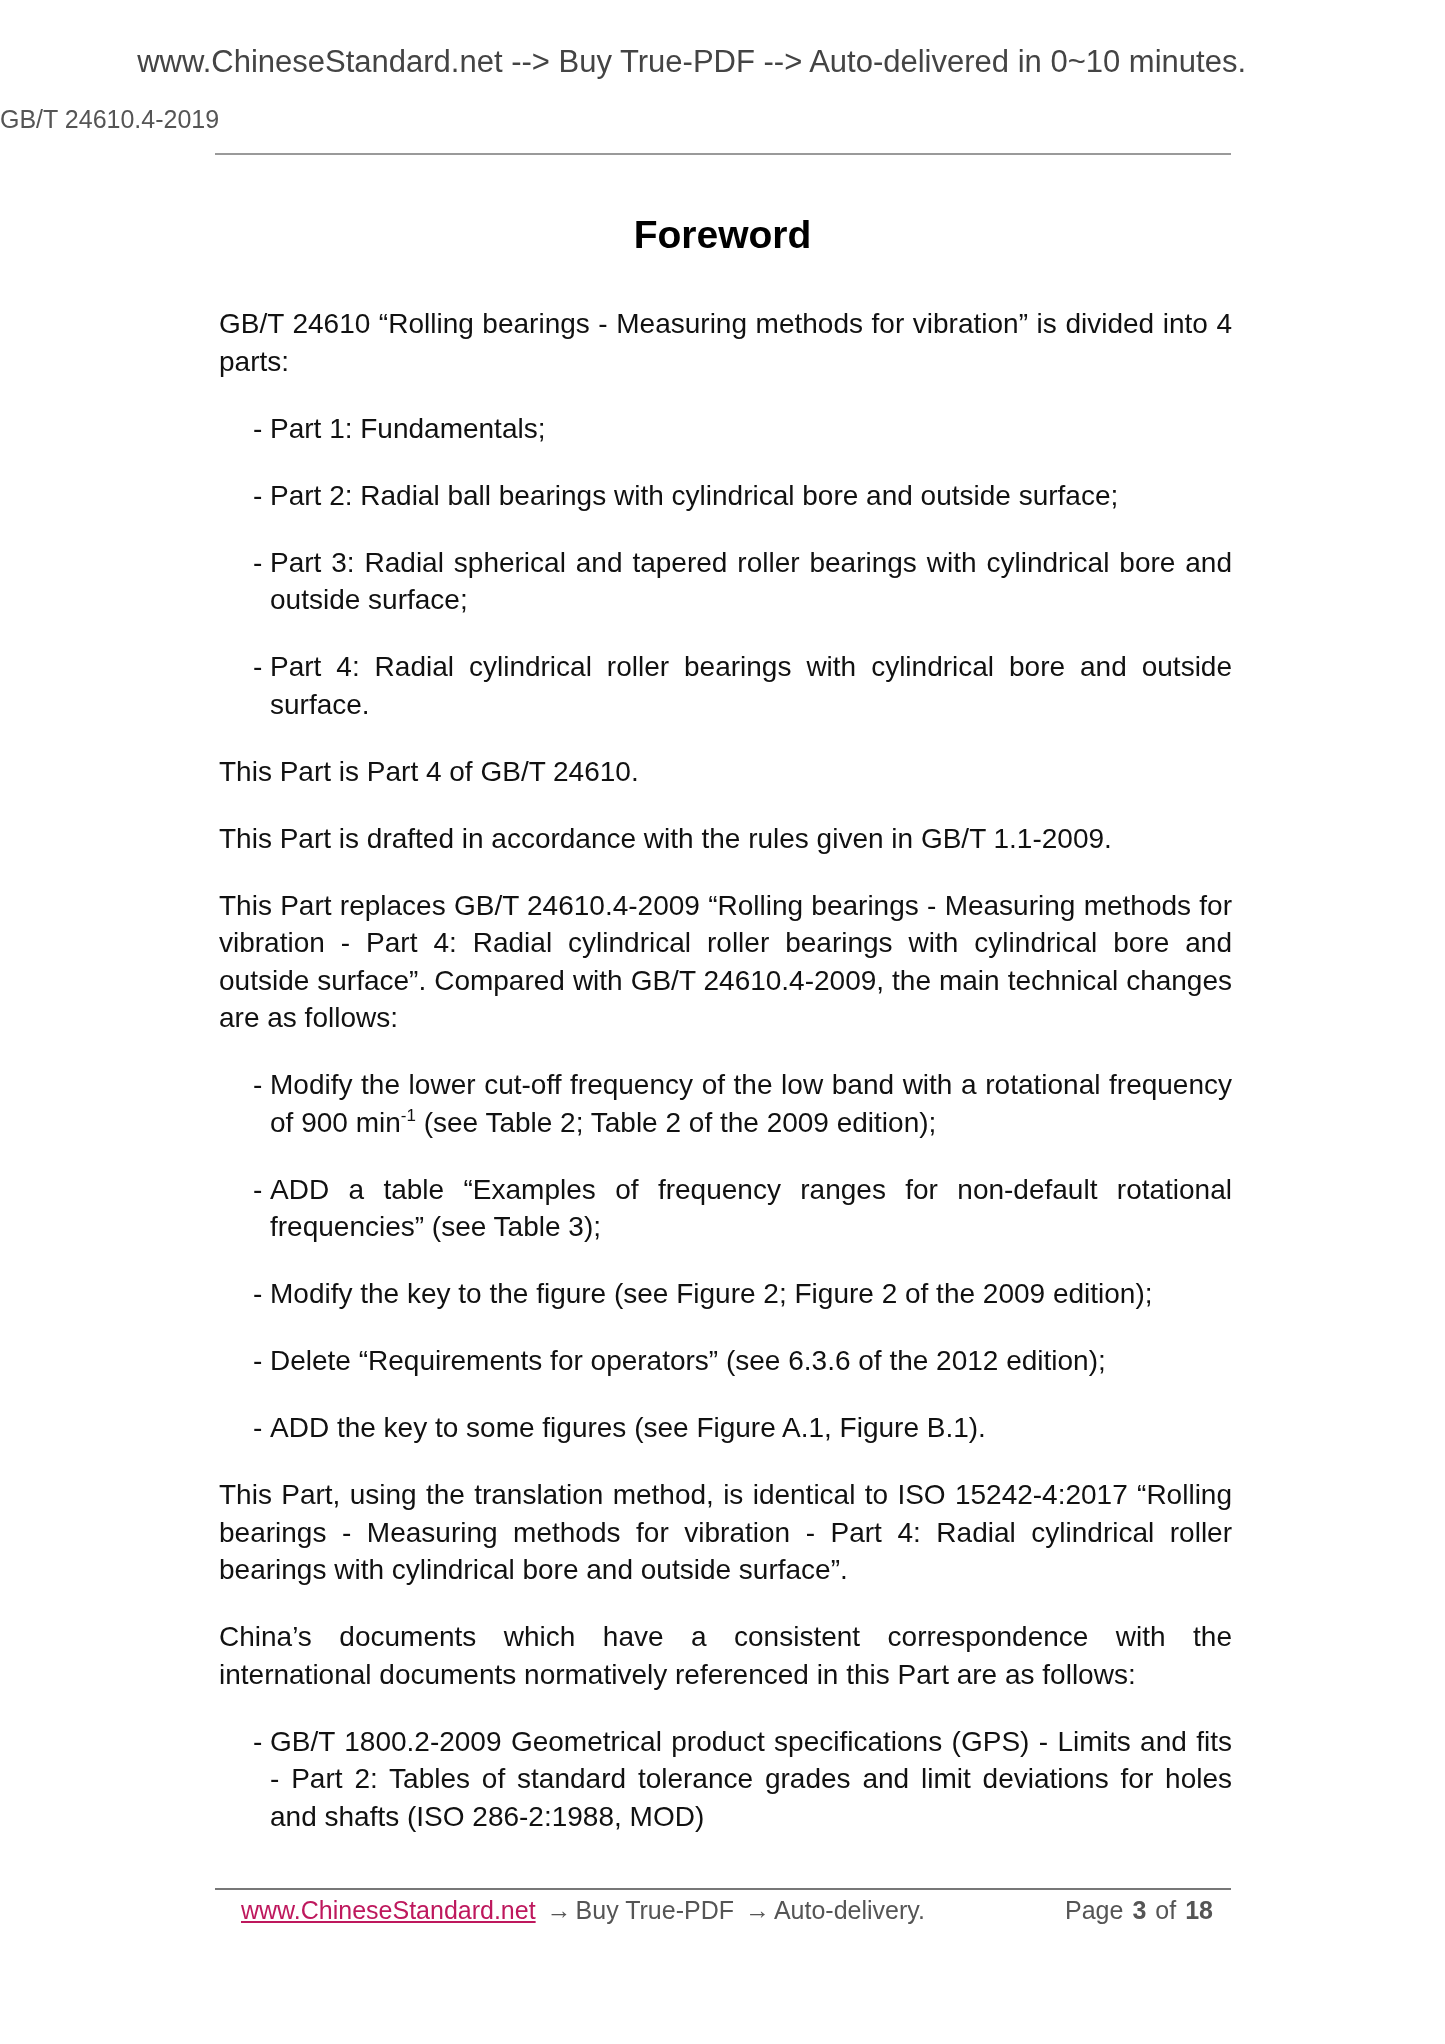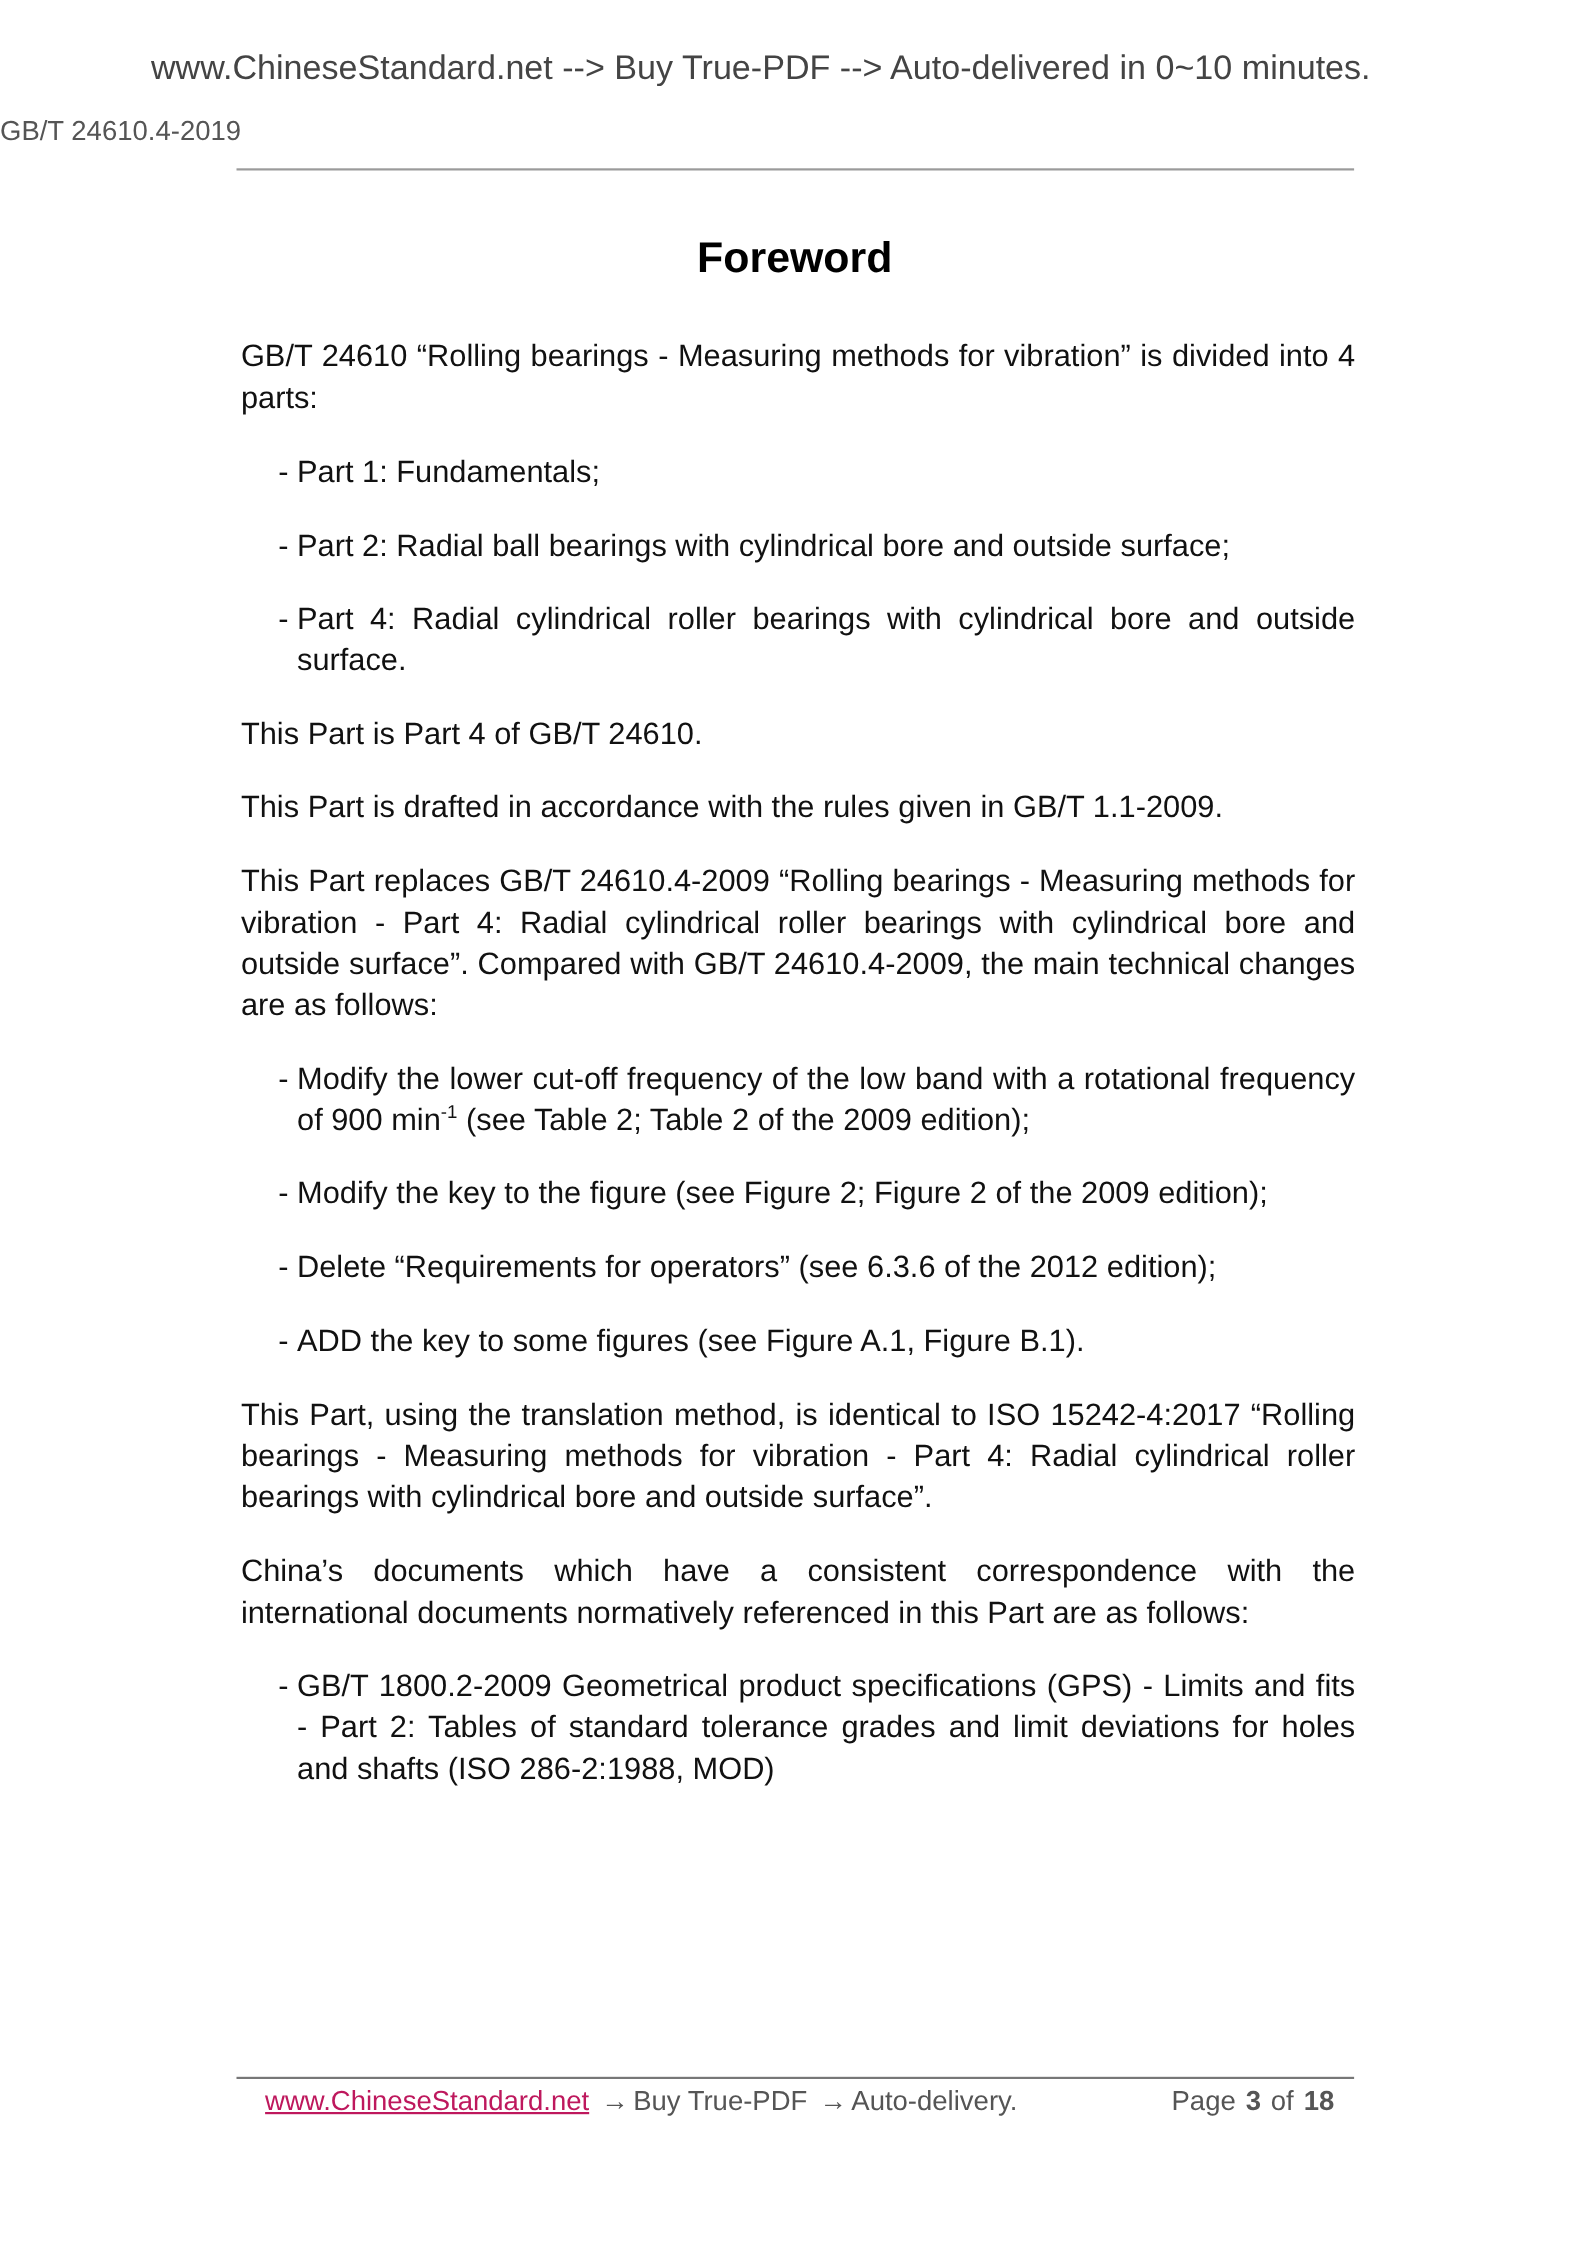--- a/index.html
+++ b/index.html
@@ -35,27 +35,29 @@
 <div class="abs doc-code">GB/T 24610.4-2019</div>
 <div class="abs rule top"></div>
 
 <h1 class="abs title" style="margin:0;">Foreword</h1>
 
 <div class="abs content">
   <p class="para">GB/T 24610 “Rolling bearings - Measuring methods for vibration” is divided into 4 parts:</p>
 
   <p class="item"><span class="dash">-</span><span>Part 1: Fundamentals;</span></p>
   <p class="item"><span class="dash">-</span><span>Part 2: Radial ball bearings with cylindrical bore and outside surface;</span></p>
+  <p class="item"><span class="dash">-</span><span>Part 3: Radial spherical and tapered roller bearings with cylindrical bore and outside surface;</span></p>
   <p class="item"><span class="dash">-</span><span>Part 4: Radial cylindrical roller bearings with cylindrical bore and outside surface.</span></p>
 
   <p class="para">This Part is Part 4 of GB/T 24610.</p>
   <p class="para">This Part is drafted in accordance with the rules given in GB/T 1.1-2009.</p>
   <p class="para">This Part replaces GB/T 24610.4-2009 “Rolling bearings - Measuring methods for vibration - Part 4: Radial cylindrical roller bearings with cylindrical bore and outside surface”. Compared with GB/T 24610.4-2009, the main technical changes are as follows:</p>
 
   <p class="item"><span class="dash">-</span><span>Modify the lower cut-off frequency of the low band with a rotational frequency of 900 min</span><sup>-1</sup><span> (see Table 2; Table 2 of the 2009 edition);</span></p>
+  <p class="item"><span class="dash">-</span><span>ADD a table “Examples of frequency ranges for non-default rotational frequencies” (see Table 3);</span></p>
   <p class="item"><span class="dash">-</span><span>Modify the key to the figure (see Figure 2; Figure 2 of the 2009 edition);</span></p>
   <p class="item"><span class="dash">-</span><span>Delete “Requirements for operators” (see 6.3.6 of the 2012 edition);</span></p>
   <p class="item"><span class="dash">-</span><span>ADD the key to some figures (see Figure A.1, Figure B.1).</span></p>
 
   <p class="para">This Part, using the translation method, is identical to ISO 15242-4:2017 “Rolling bearings - Measuring methods for vibration - Part 4: Radial cylindrical roller bearings with cylindrical bore and outside surface”.</p>
   <p class="para">China’s documents which have a consistent correspondence with the international documents normatively referenced in this Part are as follows:</p>
 
   <p class="item"><span class="dash">-</span><span>GB/T 1800.2-2009 Geometrical product specifications (GPS) - Limits and fits - Part 2: Tables of standard tolerance grades and limit deviations for holes and shafts (ISO 286-2:1988, MOD)</span></p>
 </div>
 

